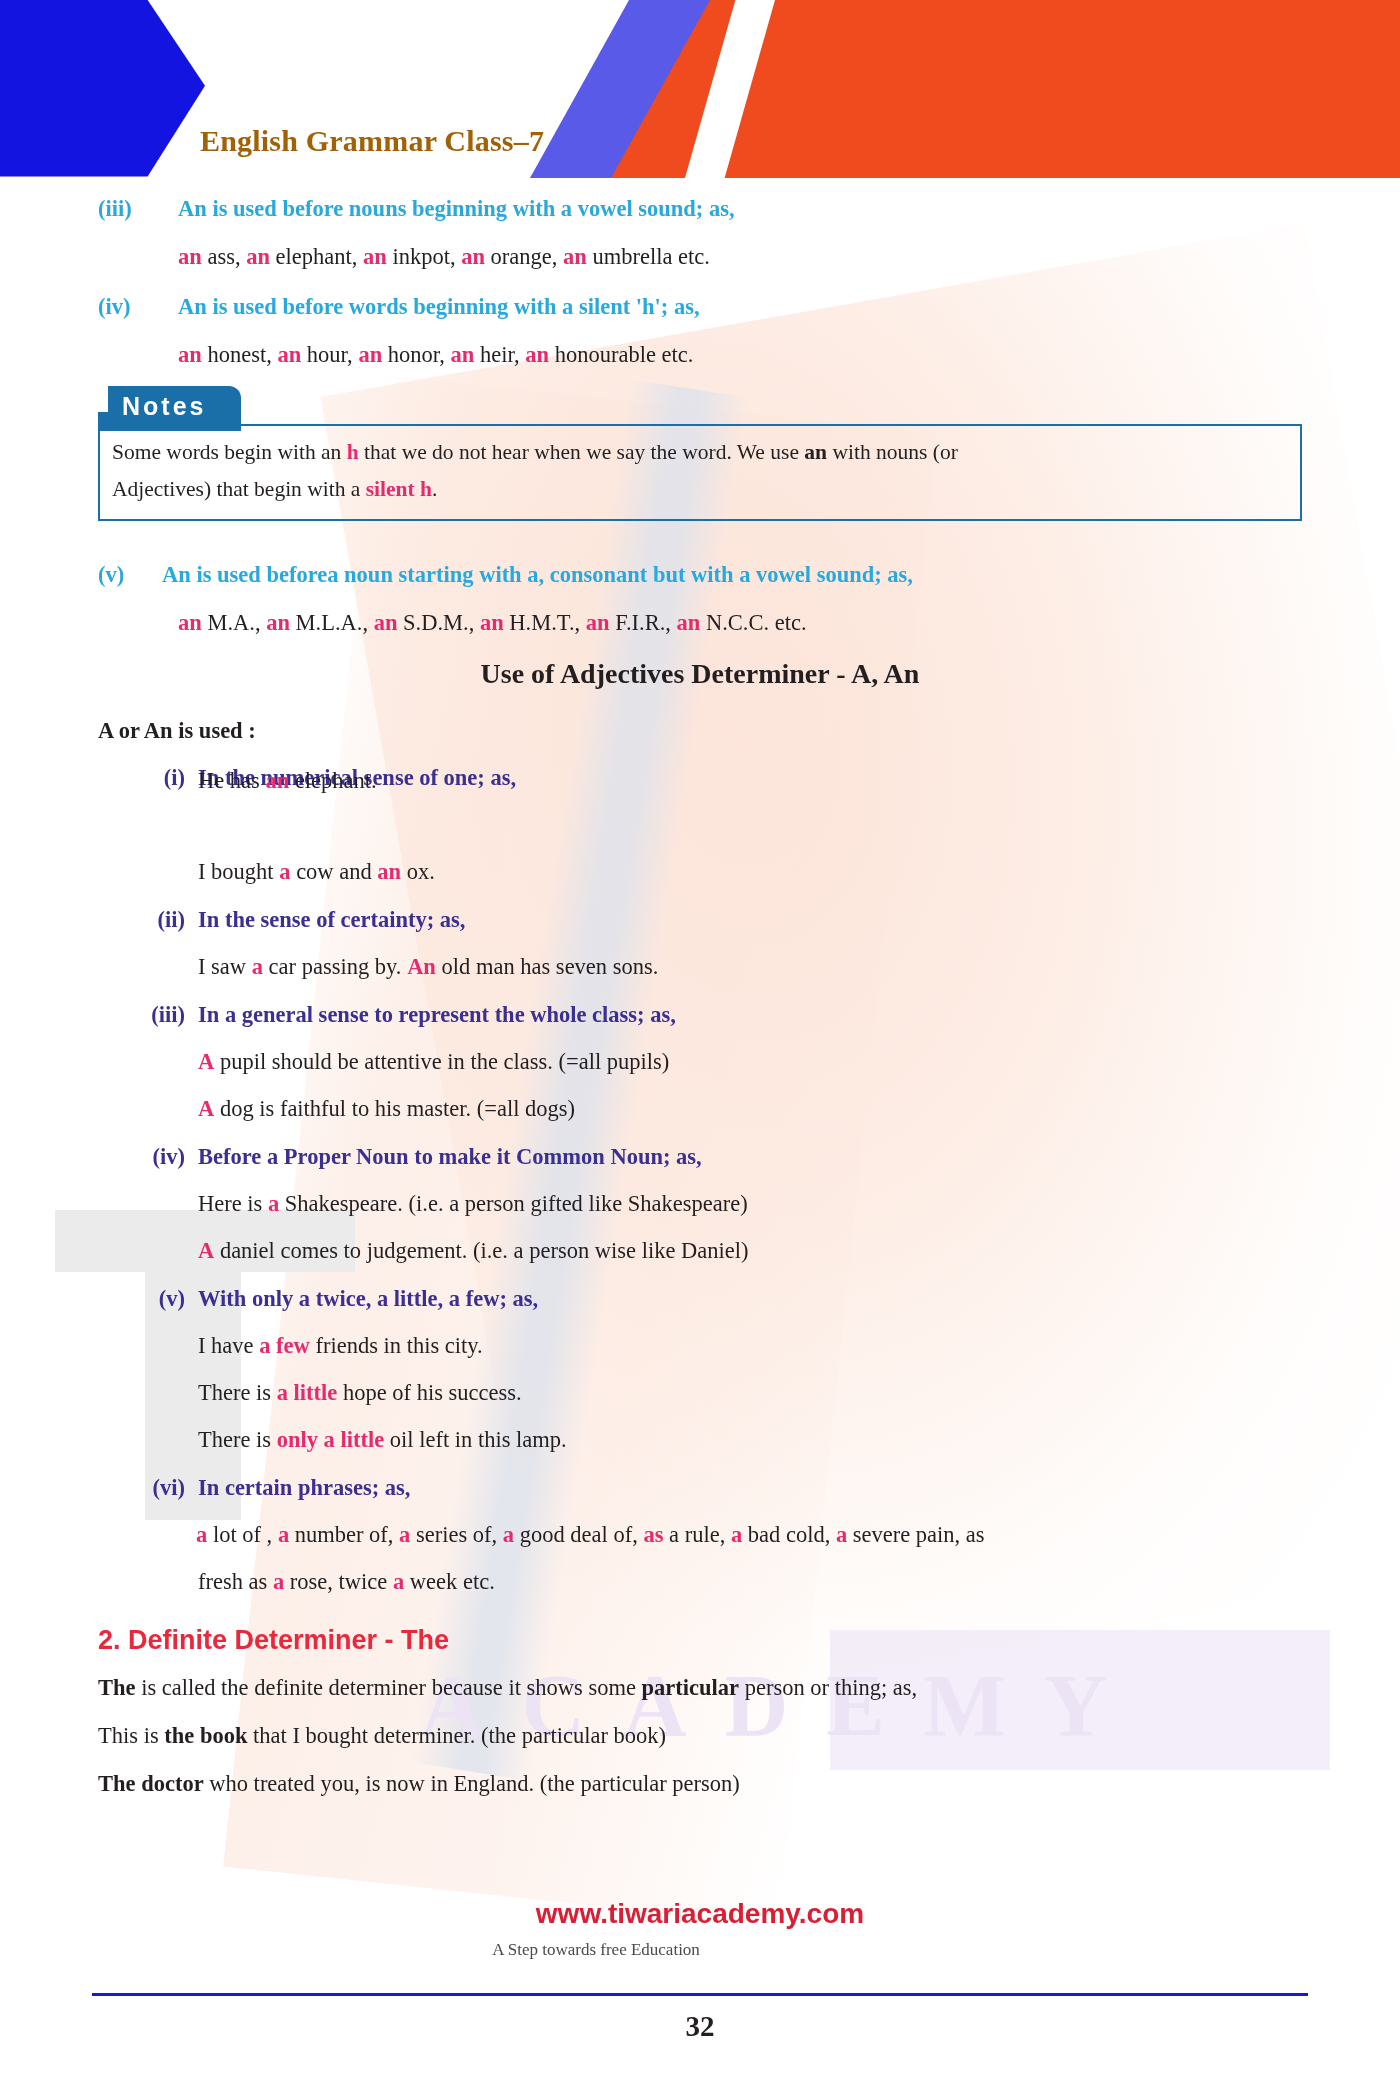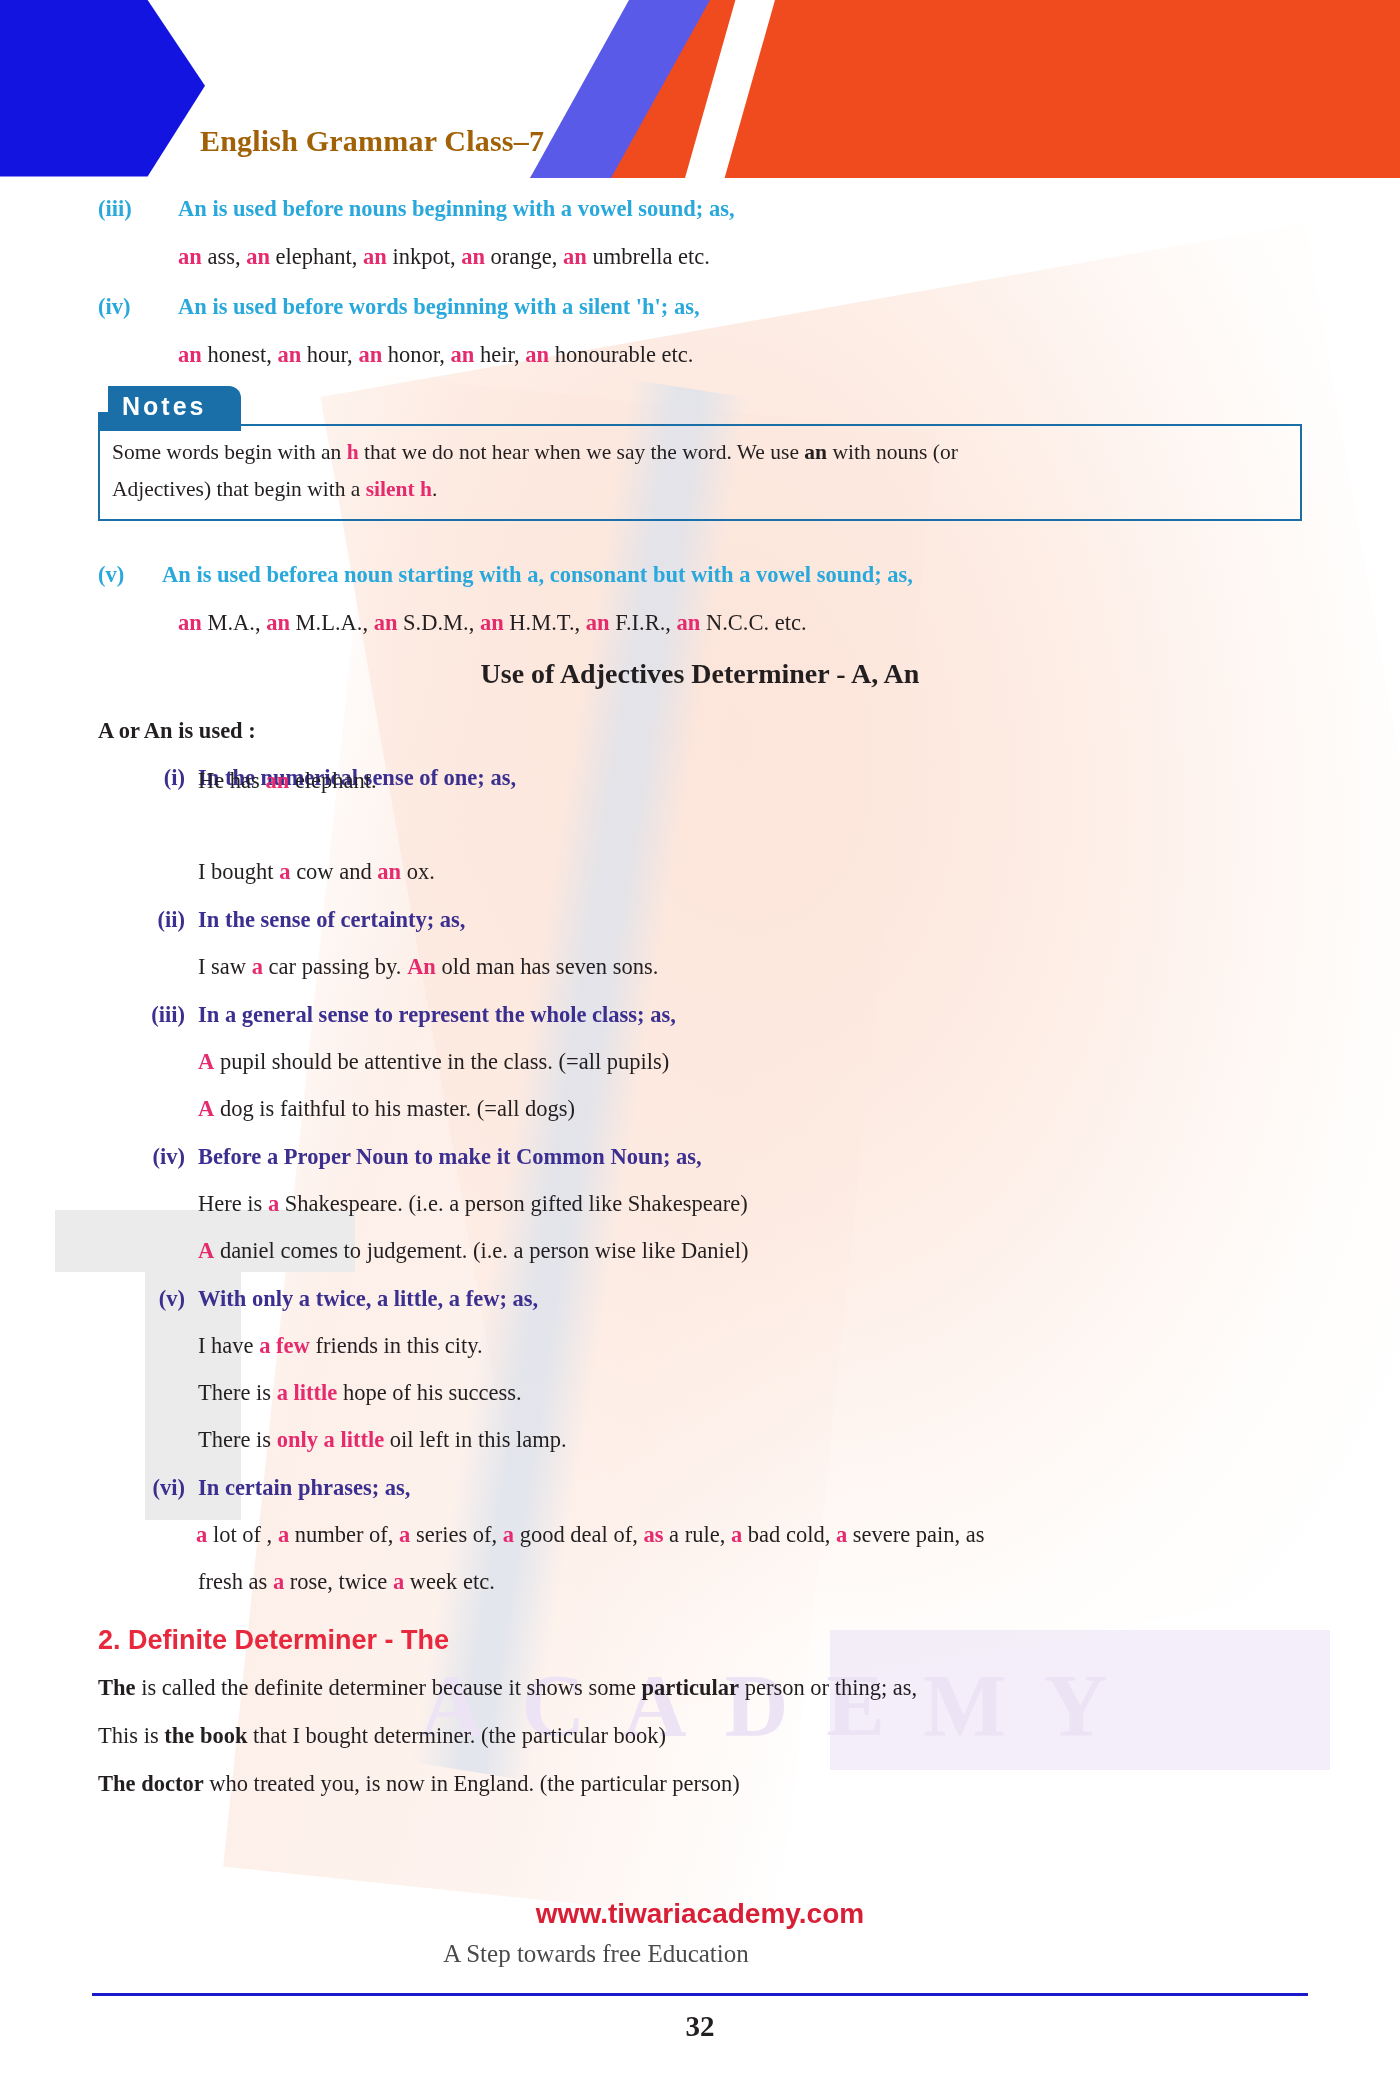--- a/index.html
+++ b/index.html
@@ -234,21 +234,21 @@
     font-weight: 700;
     color: #d81f36;
     font-family: "Liberation Sans", sans-serif;
   }
   .footer-tag {
     position: absolute;
     top: 1940px;
     left: 0;
     width: 1192px;
     text-align: center;
-    font-size: 25px;
+    font-size: 17px;
     color: #4a4a4a;
   }
   .footer-rule {
     position: absolute;
     left: 92px;
     top: 1993px;
     width: 1216px;
     height: 3px;
     background: #1a1acb;
   }

